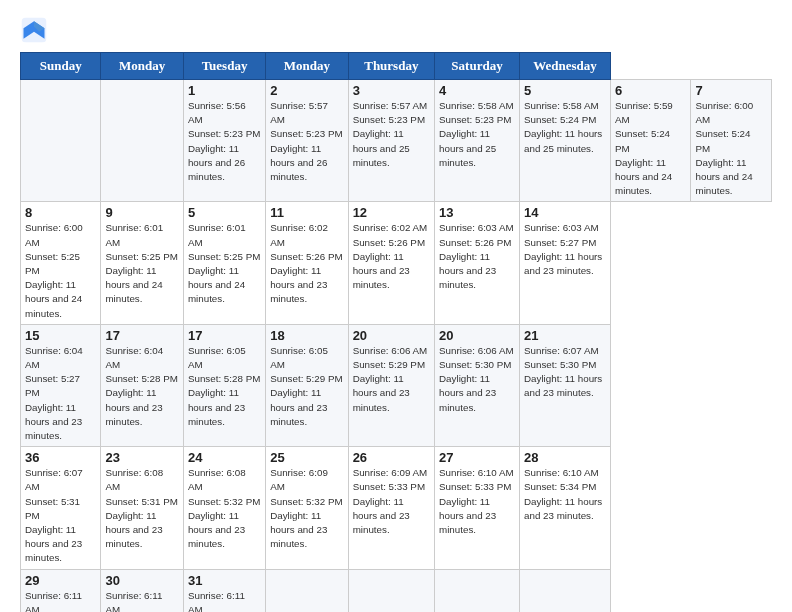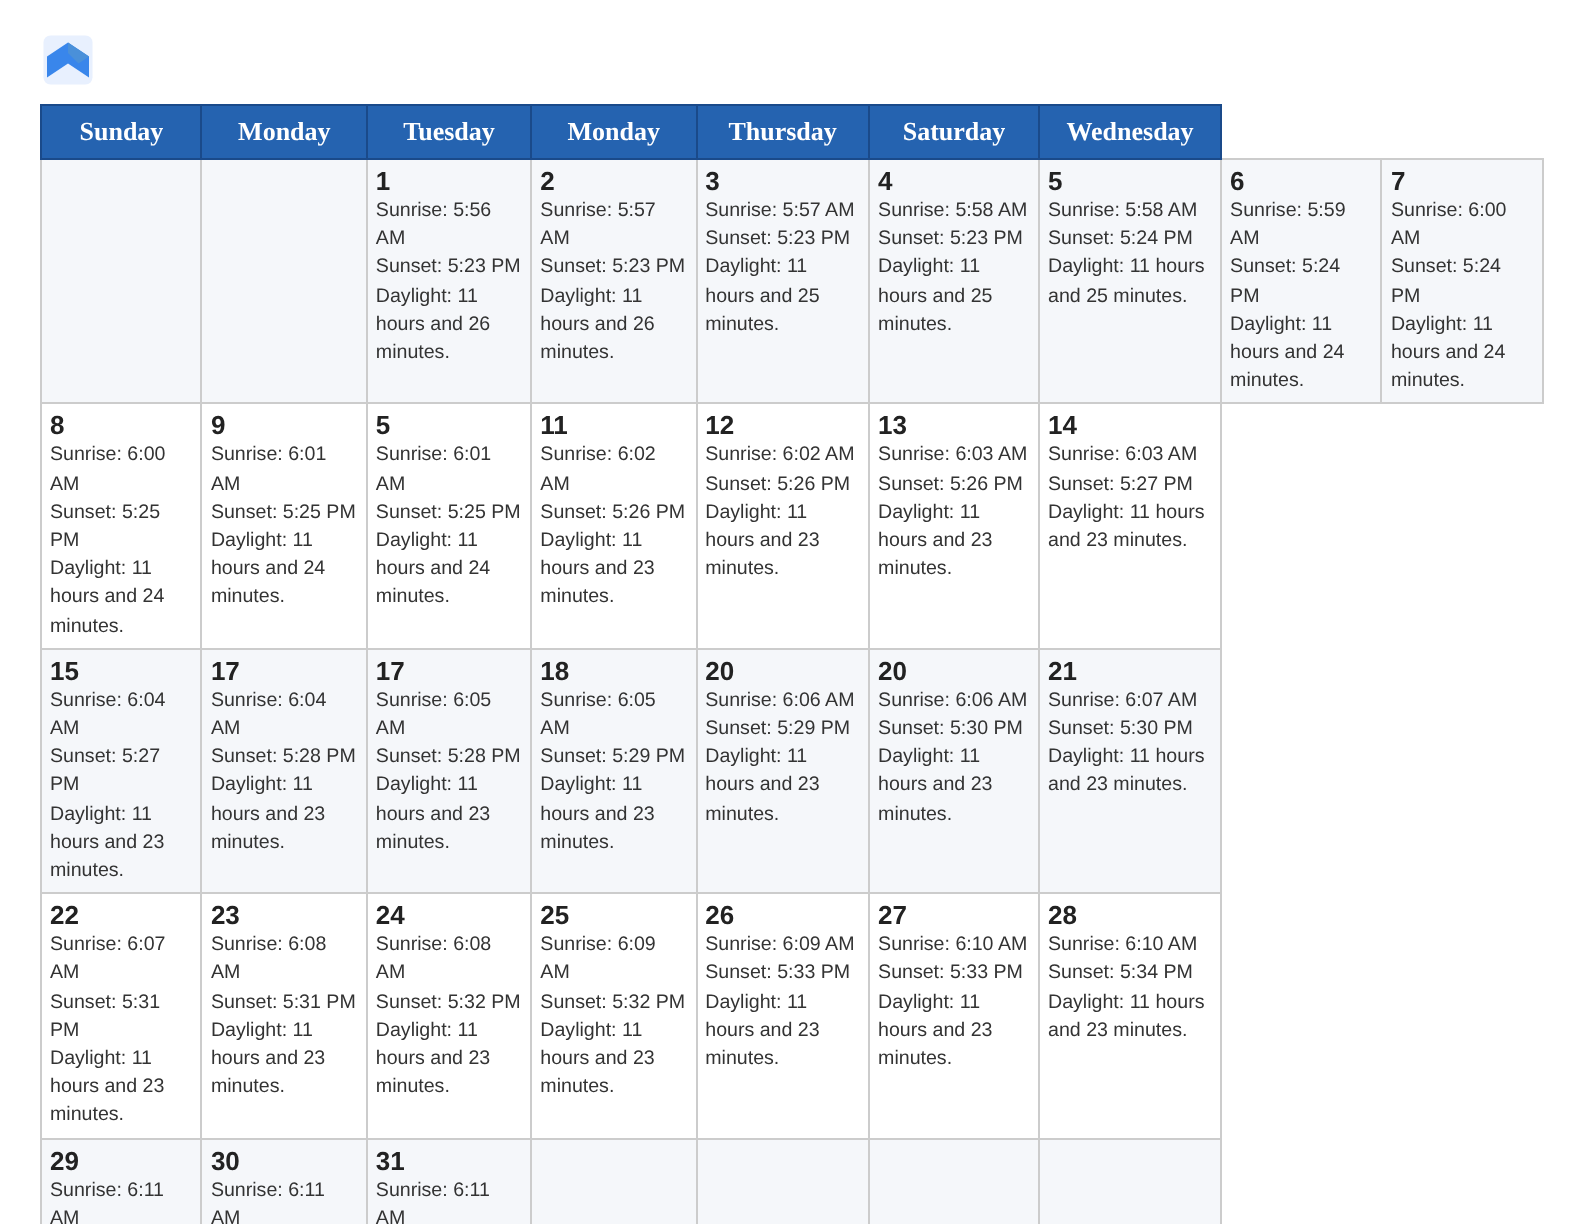--- a/index.html
+++ b/index.html
@@ -221,21 +221,21 @@
         <span class="day-num">20</span>
         <span class="day-info">Sunrise: 6:06 AM<br>Sunset: 5:30 PM<br>Daylight: 11 hours and 23 minutes.</span>
       </td>
           <td>
         <span class="day-num">21</span>
         <span class="day-info">Sunrise: 6:07 AM<br>Sunset: 5:30 PM<br>Daylight: 11 hours and 23 minutes.</span>
       </td>
         </tr>
         <tr>
           <td>
-        <span class="day-num">22</span>
+        <span class="day-num">36</span>
         <span class="day-info">Sunrise: 6:07 AM<br>Sunset: 5:31 PM<br>Daylight: 11 hours and 23 minutes.</span>
       </td>
           <td>
         <span class="day-num">23</span>
         <span class="day-info">Sunrise: 6:08 AM<br>Sunset: 5:31 PM<br>Daylight: 11 hours and 23 minutes.</span>
       </td>
           <td>
         <span class="day-num">24</span>
         <span class="day-info">Sunrise: 6:08 AM<br>Sunset: 5:32 PM<br>Daylight: 11 hours and 23 minutes.</span>
       </td>

